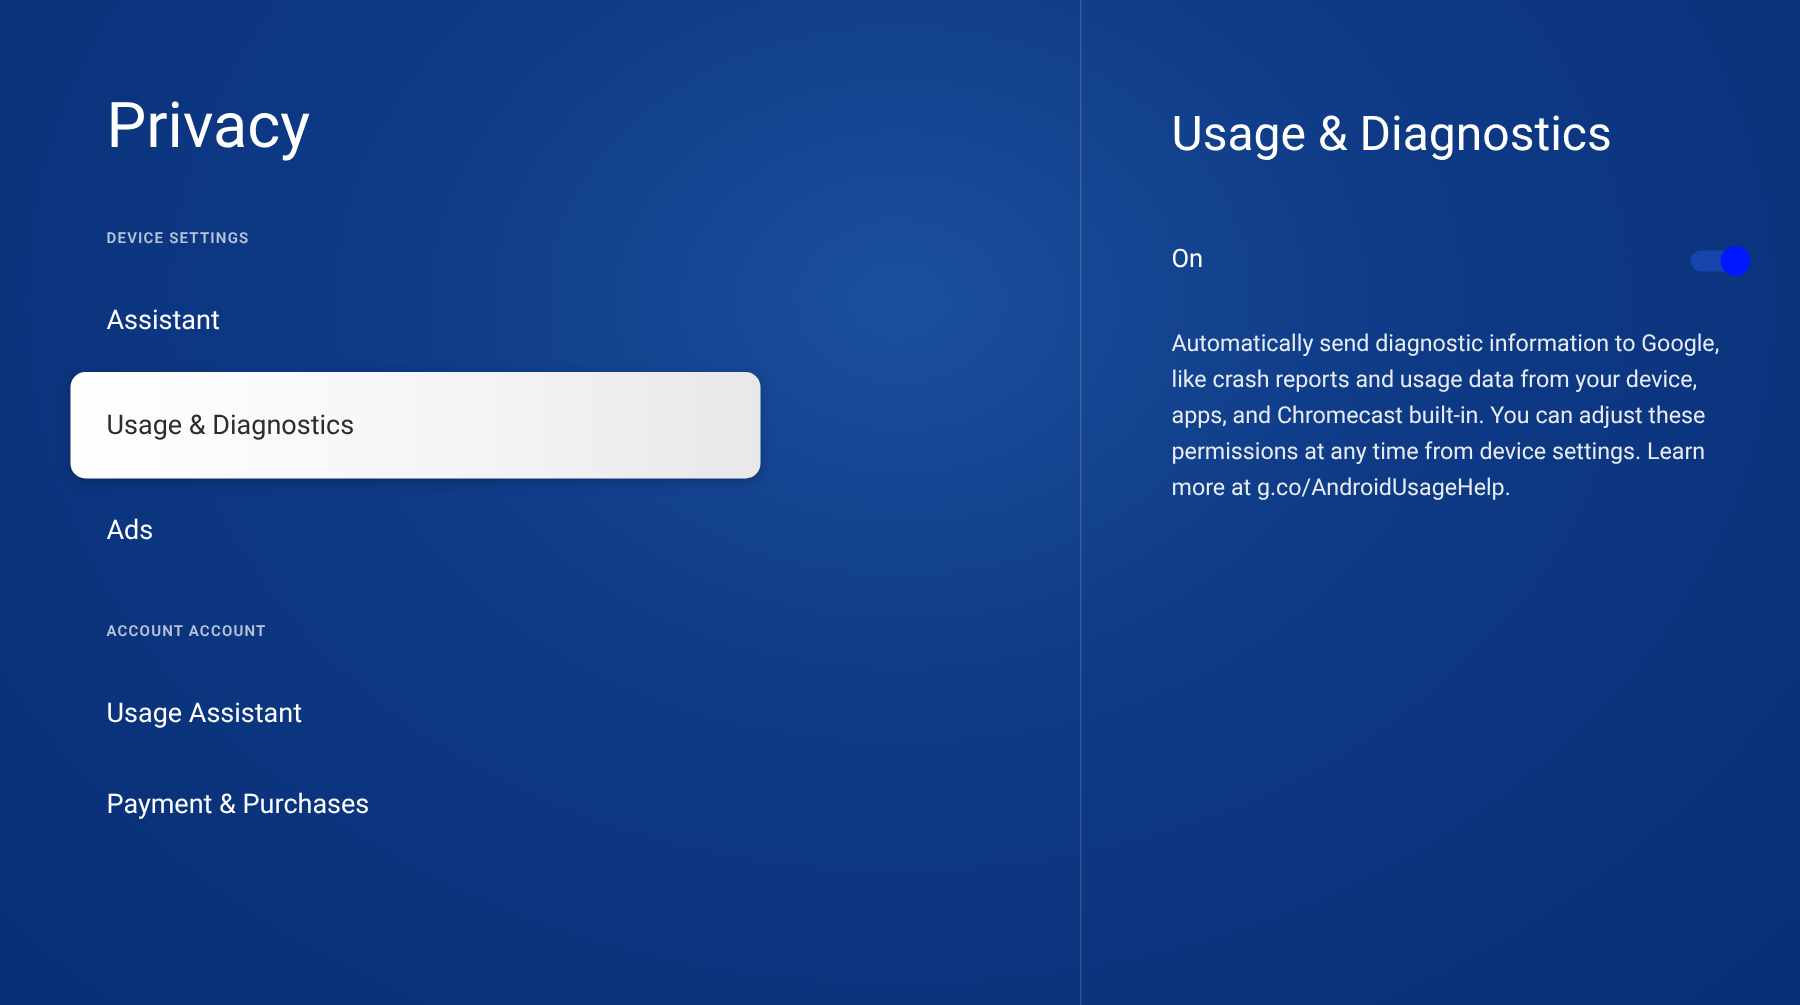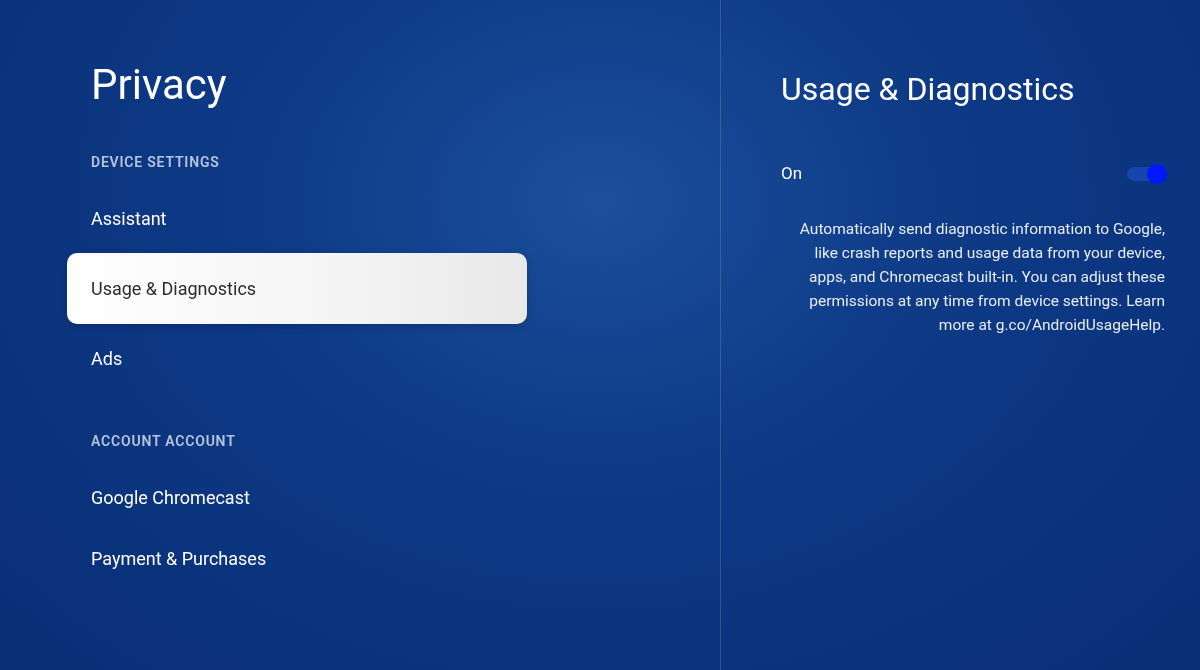--- a/index.html
+++ b/index.html
@@ -11,41 +11,41 @@
     body {
       width: 1200px;
       height: 670px;
       background: radial-gradient(ellipse at 50% 30%, #1b4f9c 0%, #0e3a86 40%, #082e75 100%);
       display: flex;
       overflow: hidden;
       position: relative;
     }
     .left-panel {
       width: 60%;
-      padding: 60px 0 0 91px;
+      padding: 60px 0 0 71px;
       position: relative;
     }
     .right-panel {
       width: 40%;
       padding: 70px 35px 0 60px;
       border-left: 1px solid rgba(255,255,255,0.15);
     }
     .page-title {
       color: #ffffff;
       font-size: 42px;
       font-weight: 400;
       margin-bottom: 45px;
     }
     .section-label {
       color: rgba(255,255,255,0.7);
-      font-size: 14px;
+      font-size: 10px;
       font-weight: 600;
       letter-spacing: 0.8px;
       margin-bottom: 22px;
-      margin-top: 22px;
+      margin-top: 10px;
     }
     .menu-item {
       color: #ffffff;
       font-size: 18px;
       font-weight: 400;
       padding: 16px 24px;
       margin-left: -24px;
       margin-bottom: 8px;
       cursor: pointer;
       border-radius: 8px;
@@ -97,40 +97,39 @@
       background: #0018ff;
       border-radius: 50%;
       right: -2px;
       top: 0;
     }
     .detail-description {
       color: rgba(255,255,255,0.9);
       font-size: 15.5px;
       line-height: 24px;
       font-weight: 400;
-      text-align: right;
     }
     .spacer-top {
       height: 18px;
     }
   </style>
 </head>
 <body>
 
 <div class="left-panel">
   <h1 class="page-title">Privacy</h1>
 
   <div class="section-label">DEVICE SETTINGS</div>
   <div class="menu-item">Assistant</div>
   <div class="menu-item selected">Usage &amp; Diagnostics</div>
   <div class="menu-item">Ads</div>
 
   <div class="spacer-top"></div>
   <div class="section-label">ACCOUNT ACCOUNT</div>
-  <div class="menu-item">Google Chromecast</div>
+  <div class="menu-item">Usage Assistant</div>
   <div class="menu-item">Payment &amp; Purchases</div>
 
   <div class="spacer-top"></div>
 </div>
 
 <div class="right-panel">
   <h2 class="detail-title">Usage &amp; Diagnostics</h2>
 
   <div class="toggle-row">
     <span class="toggle-label">On</span>

